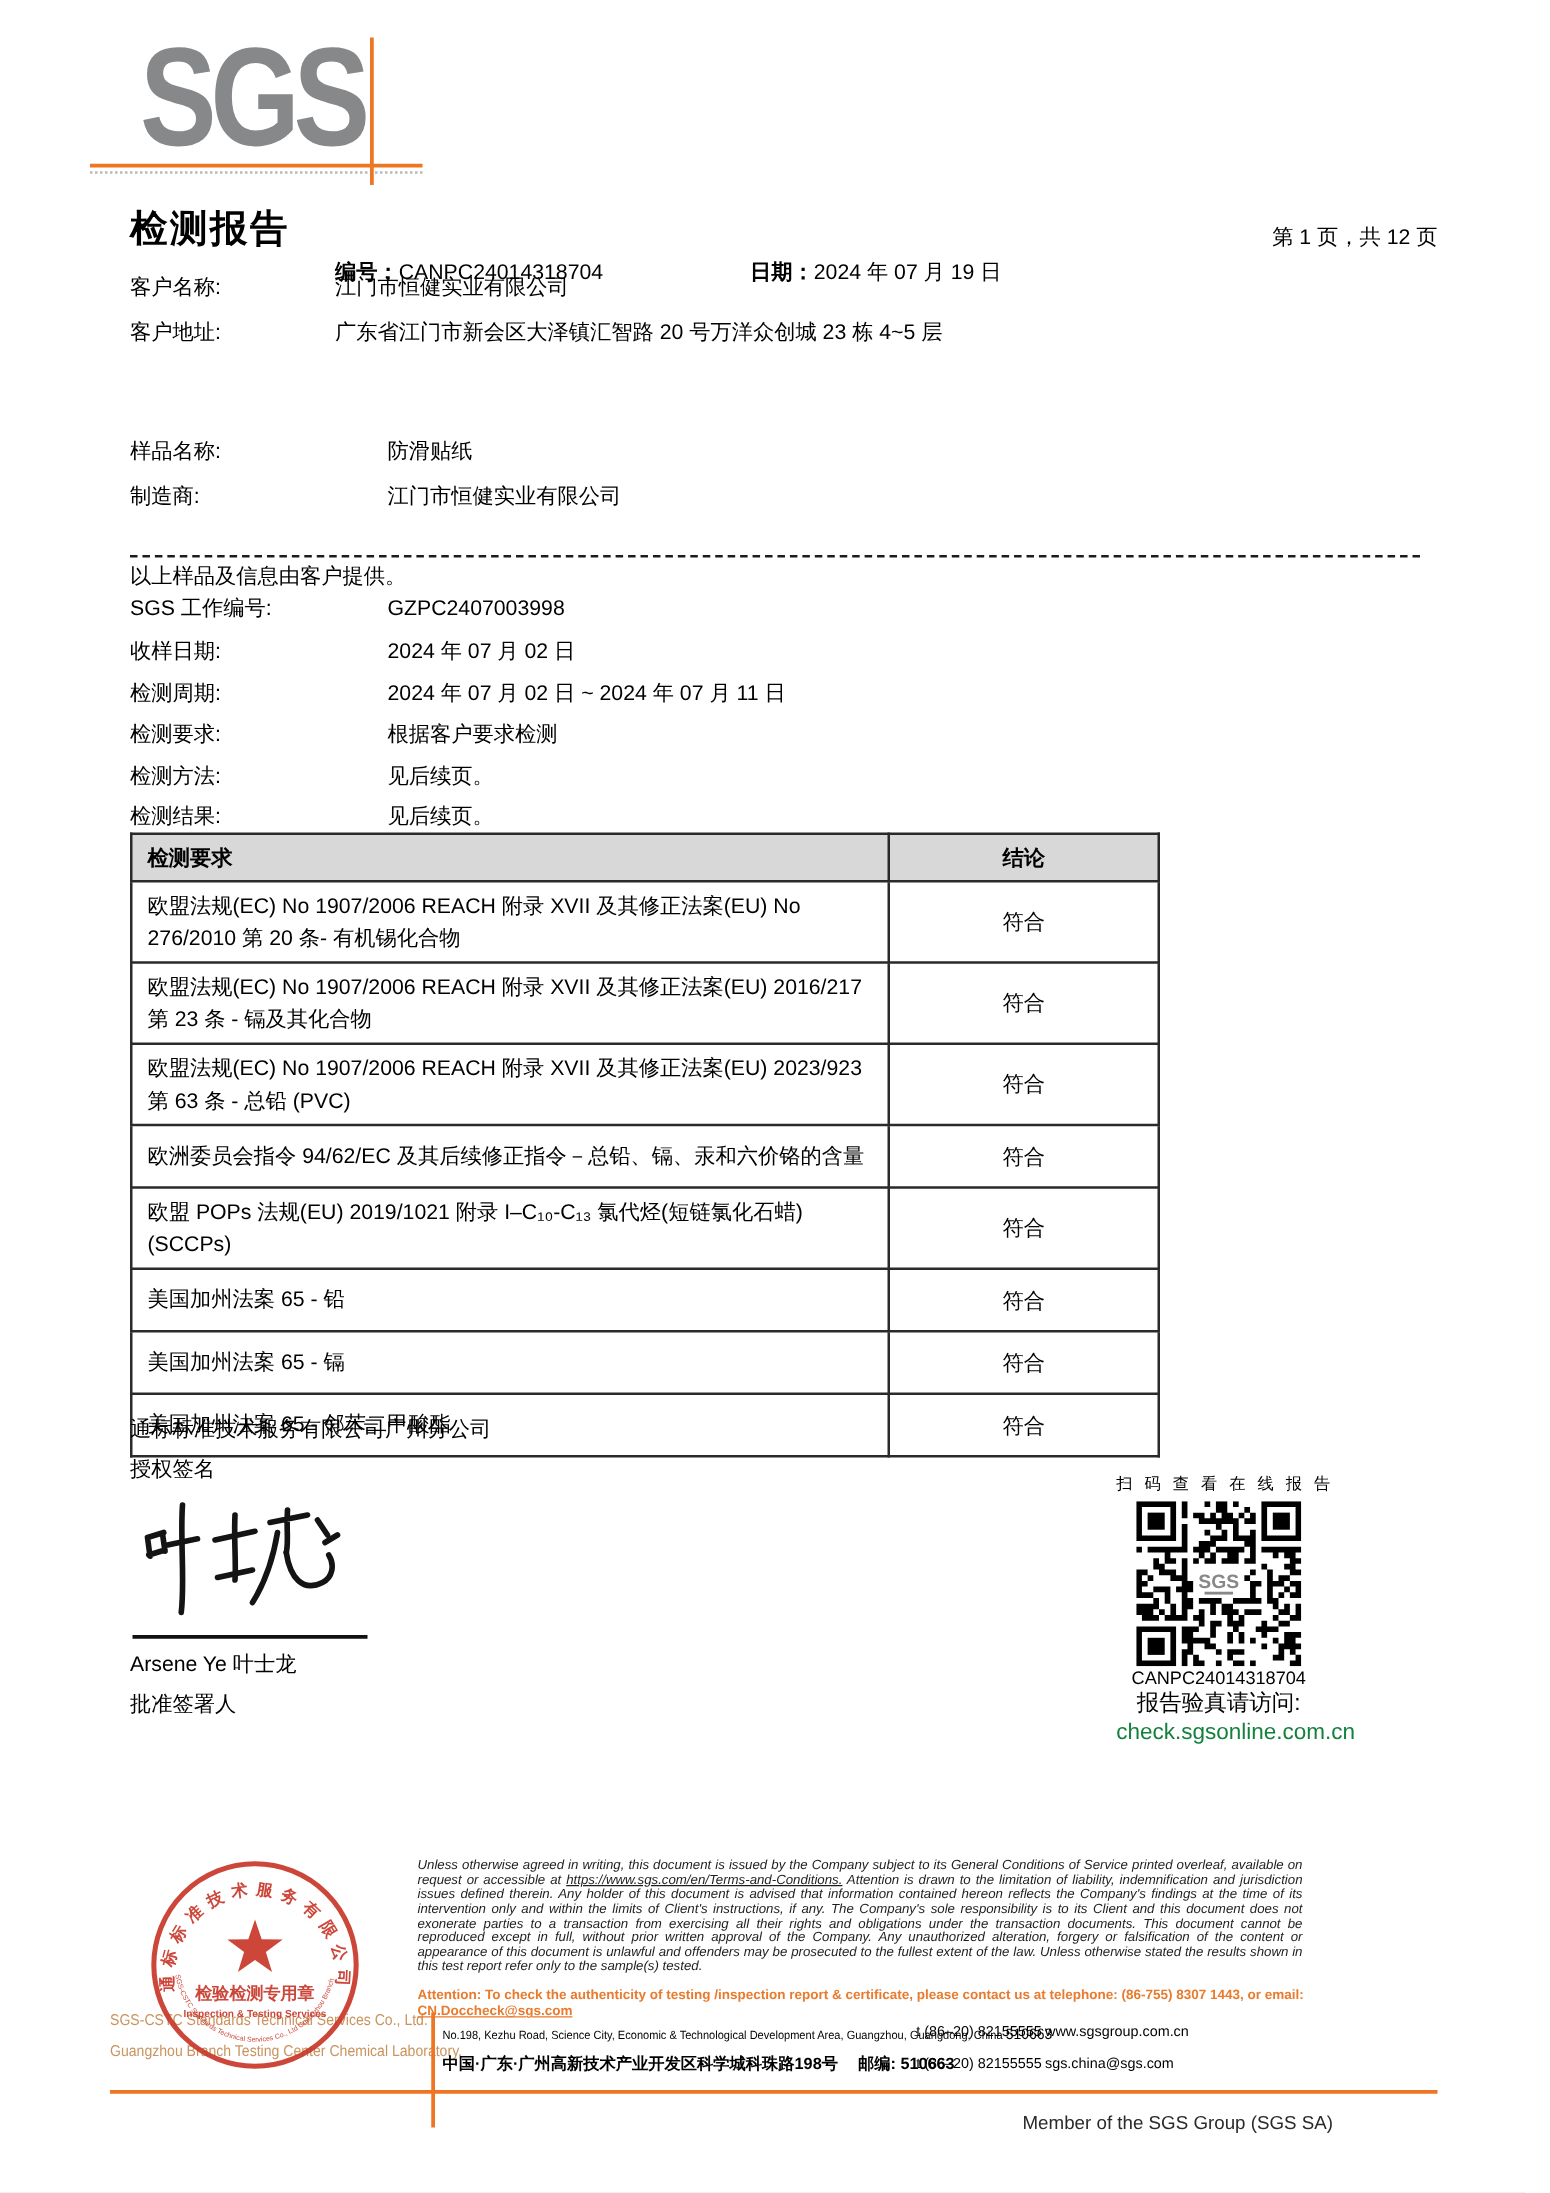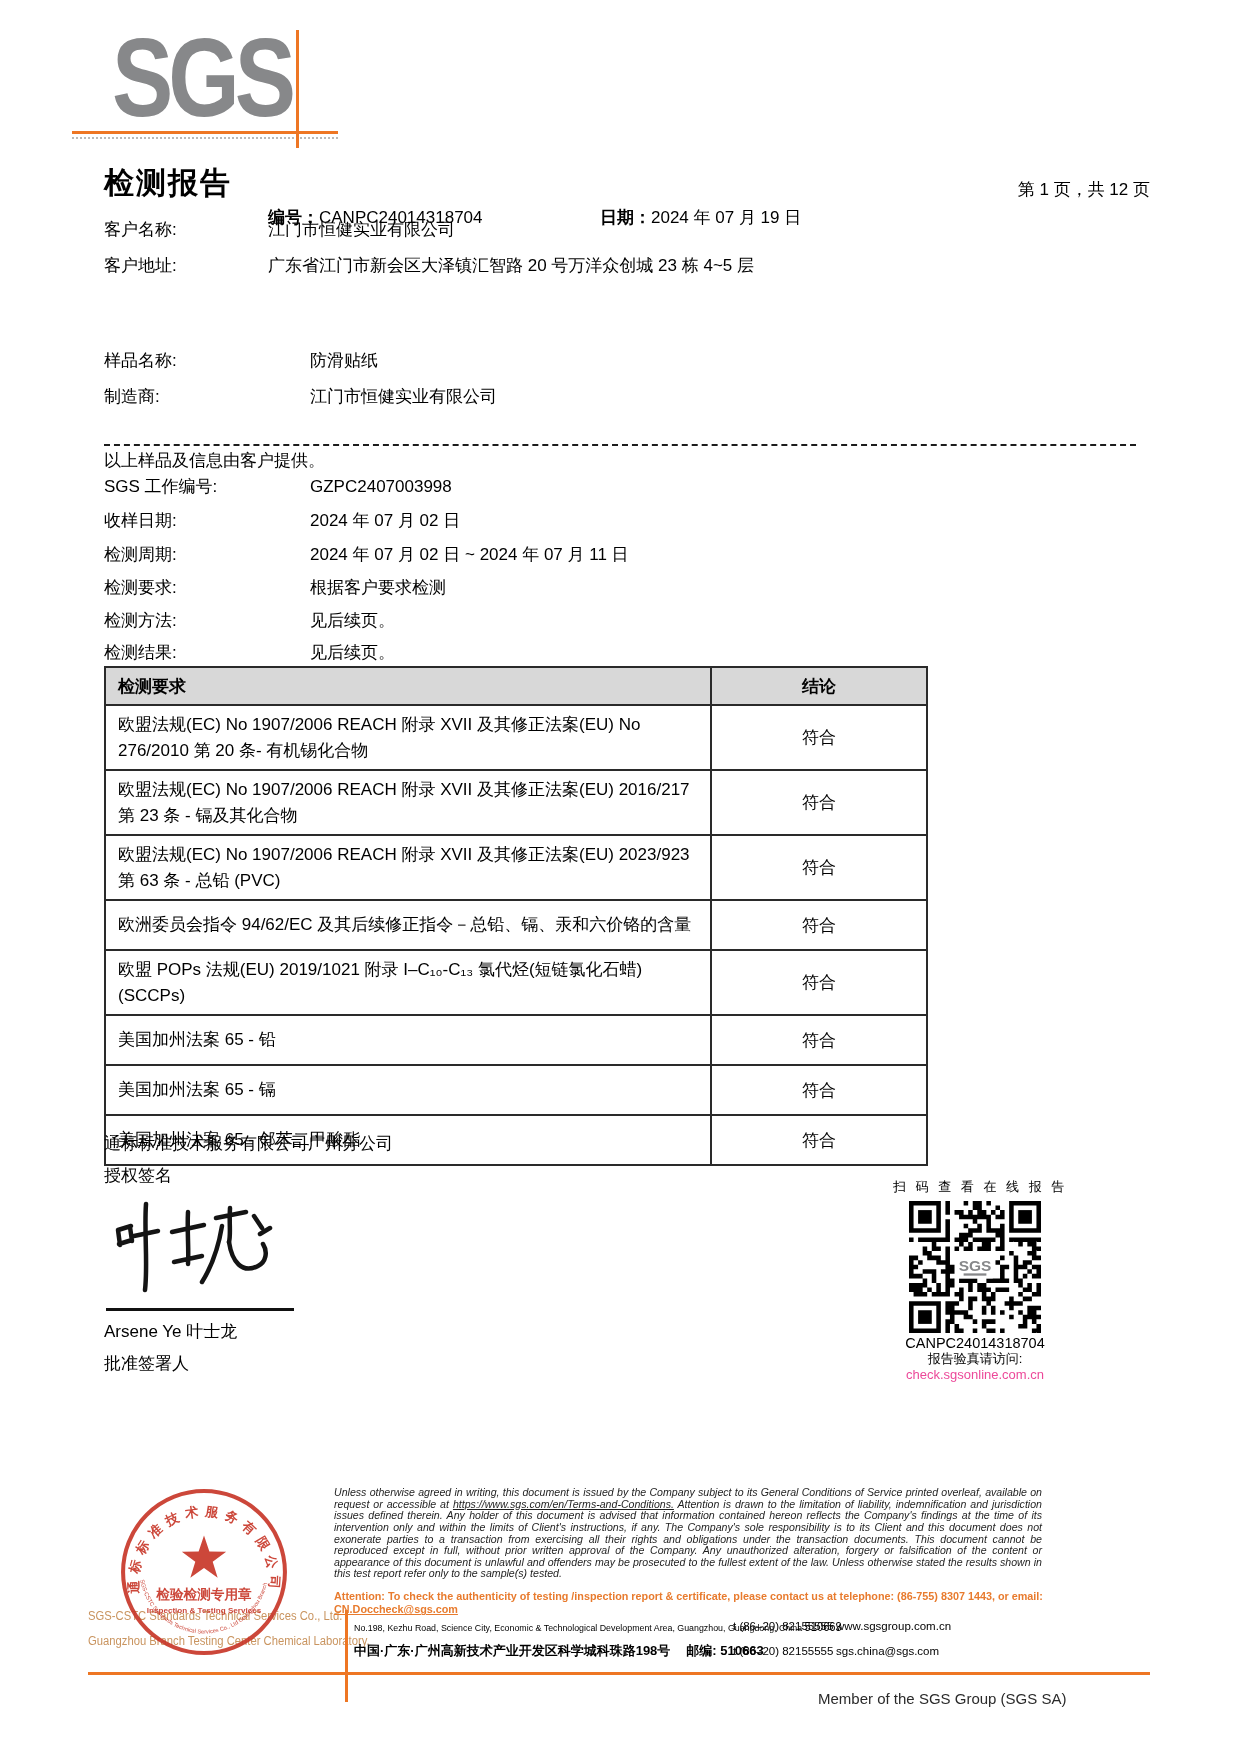--- a/index.html
+++ b/index.html
@@ -49,22 +49,22 @@
   .signature-svg{position:absolute;left:108px;top:1192px;}
   .signature-line{position:absolute;left:106px;top:1308px;width:188px;height:3px;background:#111;}
   .signer-name{position:absolute;left:104px;top:1320px;font-size:17px;}
   .signer-role{position:absolute;left:104px;top:1352px;font-size:17px;}
 
   
   .qr-block{position:absolute;left:893px;top:1178px;width:164px;text-align:center;}
   .qr-hint{font-size:13px;letter-spacing:3px;white-space:nowrap;}
   .qr-svg{display:block;margin:5px auto 2px auto;}
   .qr-code-no{font-size:14.5px;}
-  .qr-verify{font-size:13px;line-height:1.25;}
-  .qr-verify-url{text-decoration:none;color:#ec4899;}
+  .qr-verify{font-size:18px;line-height:1.25;}
+  .qr-verify-url{text-decoration:none;color:#15803d;}
 
   
   .lab-lines{position:absolute;left:88px;top:1604px;font-size:12.5px;line-height:2;color:#c9945f;
              transform:scaleX(.9);transform-origin:left top;white-space:nowrap;}
   .stamp-svg{position:absolute;left:118px;top:1486px;opacity:.92;}
   .f-vline{position:absolute;left:345px;top:1610px;width:2.5px;height:92px;background:#ee7623;}
   .disclaimer{position:absolute;left:334px;top:1487px;width:708px;font-size:10.6px;line-height:1.1;
               text-align:justify;color:#1e1e1e;font-style:italic;}
   .disclaimer a{color:#1e1e1e;}
   .attention{position:absolute;left:334px;top:1590px;width:720px;font-size:10.8px;line-height:1.25;

